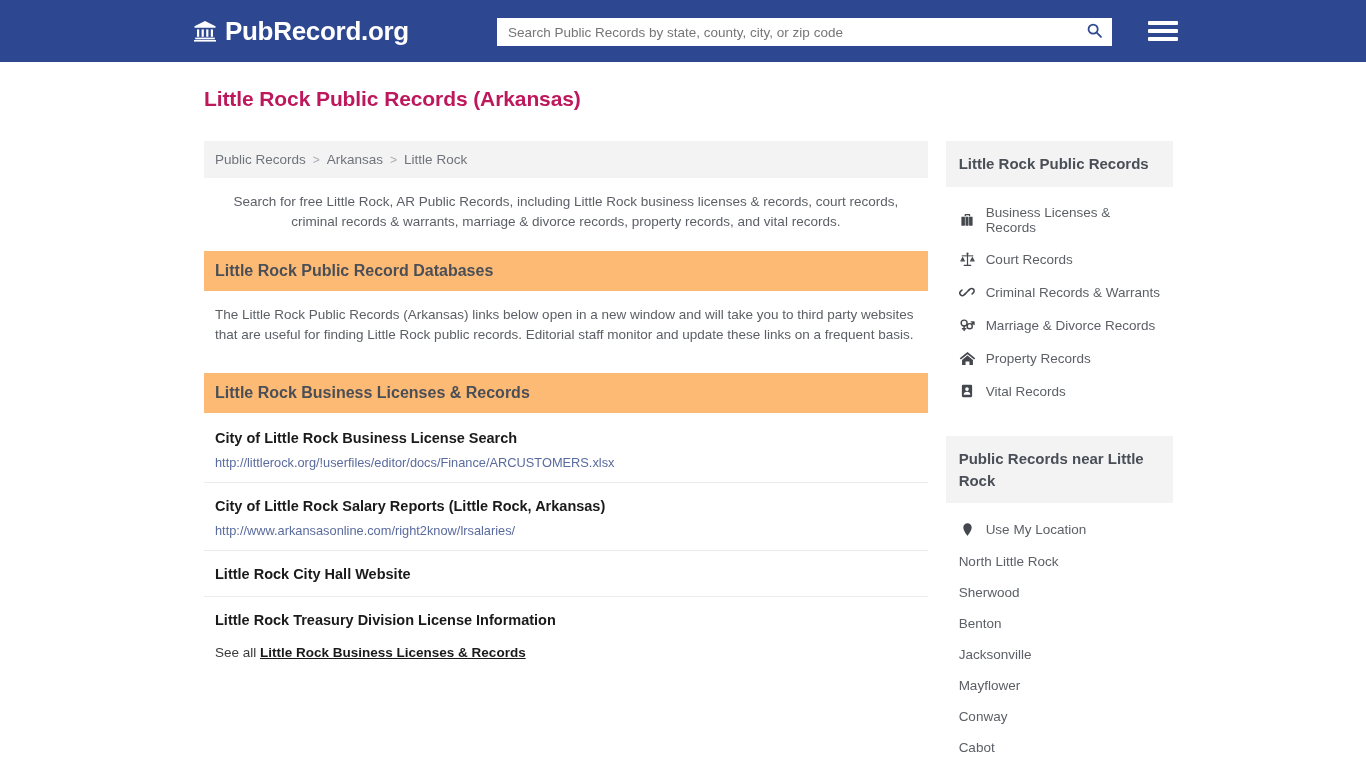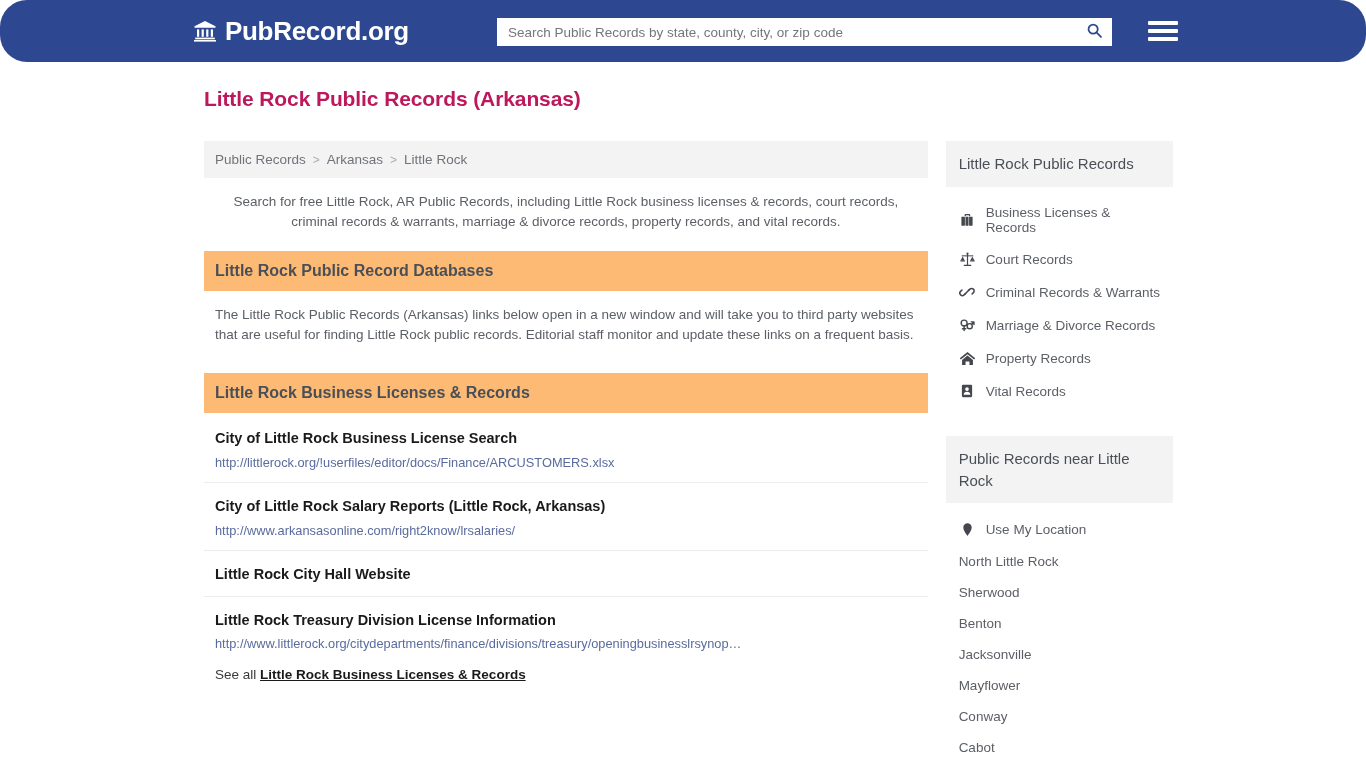--- a/index.html
+++ b/index.html
@@ -12,21 +12,20 @@
     -webkit-font-smoothing: antialiased;
   }
 
   
   .site-header {
     height: 62px;
     background: #2d4891;
     display: flex;
     align-items: center;
     position: relative;
-    border-radius: 27px;
   }
   .logo {
     display: flex;
     align-items: center;
     gap: 8px;
     margin-left: 193px;
     cursor: pointer;
     text-decoration: none;
   }
   .logo-icon { width: 24px; height: 24px; display: block; flex: 0 0 auto; }
@@ -186,21 +185,21 @@
     font-weight: bold;
     text-decoration: underline;
     cursor: pointer;
   }
 
   
   .side-head {
     background: #f3f3f3;
     padding: 12px 13px;
     font-size: 15px;
-    font-weight: normal;
+    font-weight: bold;
     color: #4a4f57;
     line-height: 1.45;
   }
   .side-list { padding: 10px 0 6px 0; }
   .side-item {
     display: flex;
     align-items: center;
     gap: 10px;
     padding: 8px 13px;
     font-size: 13.5px;
@@ -290,21 +289,20 @@
         </div>
         <div class="link-row">
           <a class="link-title">City of Little Rock Salary Reports (Little Rock, Arkansas)</a>
           <a class="link-url">http://www.arkansasonline.com/right2know/lrsalaries/</a>
         </div>
         <div class="link-row">
           <a class="link-title">Little Rock City Hall Website</a>
         </div>
         <div class="link-row">
           <a class="link-title">Little Rock Treasury Division License Information</a>
-          <a class="link-url">http://www.littlerock.org/citydepartments/finance/divisions/treasury/openingbusinesslrsynop…</a>
         </div>
       </div>
 
       <div class="see-all">
         <span>See all</span>
         <a>Little Rock Business Licenses &amp; Records</a>
       </div>
     </div>
 
     <div class="col-side">

